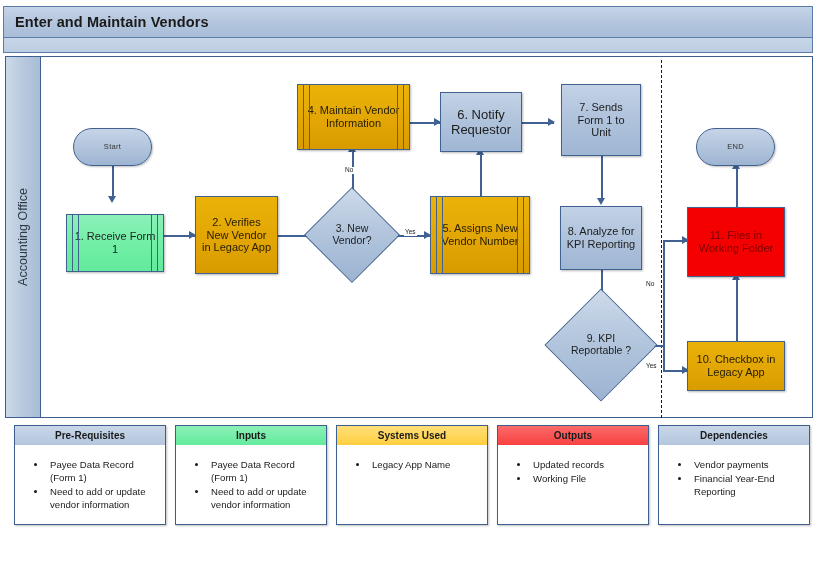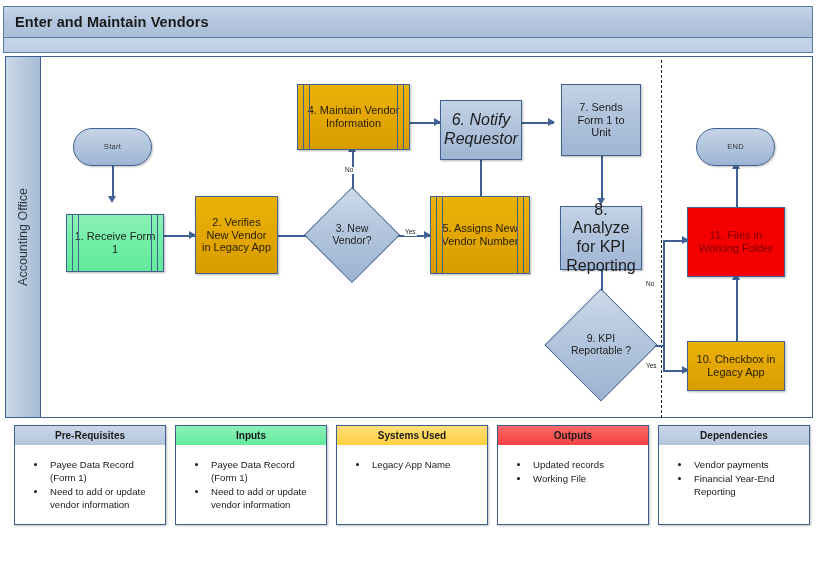--- a/index.html
+++ b/index.html
@@ -227,29 +227,29 @@
   </div>
 
   <div class="shape proc gold pdp" style="left:297px;top:84px;width:113px;height:66px;font-size:11px;">
     <span class="lbl">4. Maintain Vendor Information</span>
   </div>
 
   <div class="shape proc gold pdp" style="left:430px;top:196px;width:100px;height:78px;font-size:11px;">
     <span class="lbl">5. Assigns New Vendor Number</span>
   </div>
 
-  <div class="shape proc blue" style="left:440px;top:100px;width:82px;height:60px;font-size:16px;font-style:italic;">
+  <div class="shape proc blue" style="left:440px;top:92px;width:82px;height:60px;font-size:13px;">
     <span class="lbl">6. Notify Requestor</span>
   </div>
 
   <div class="shape proc blue" style="left:561px;top:84px;width:80px;height:72px;font-size:11px;">
     <span class="lbl">7. Sends Form 1 to Unit</span>
   </div>
 
-  <div class="shape proc blue" style="left:560px;top:206px;width:82px;height:64px;font-size:16px;">
+  <div class="shape proc blue" style="left:560px;top:206px;width:82px;height:64px;font-size:11px;">
     <span class="lbl">8. Analyze for KPI Reporting</span>
   </div>
 
   <div class="diamond" style="left:561px;top:305px;width:80px;height:80px;">
     <div class="dshape"></div>
     <div class="dtxt">
         <span>9. KPI Reportable ?</span>
       </div>
   </div>
 

